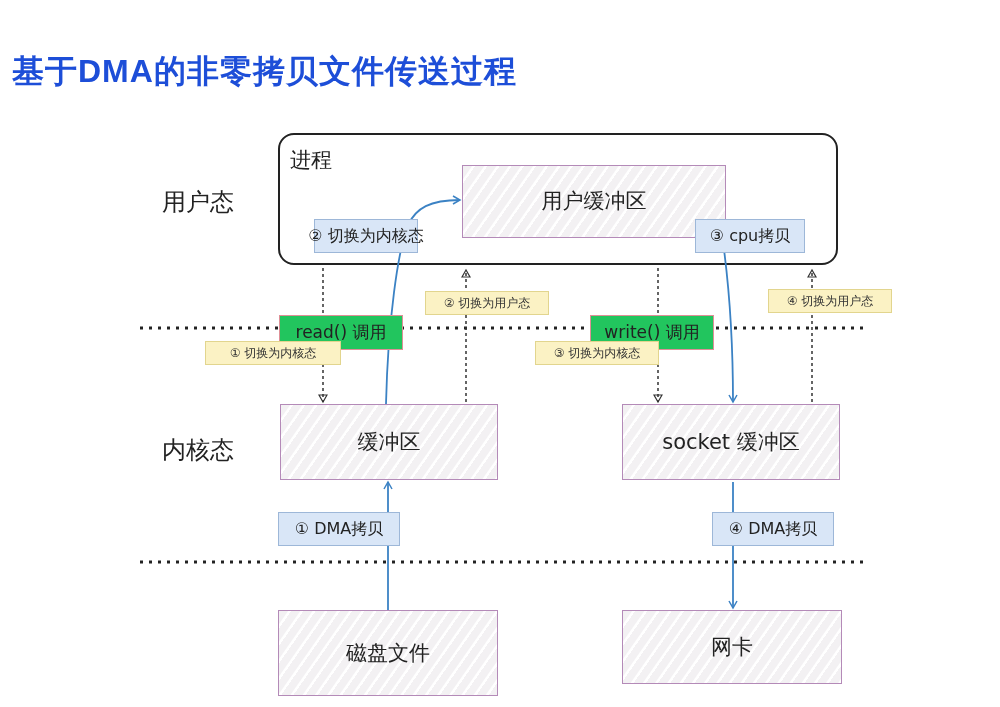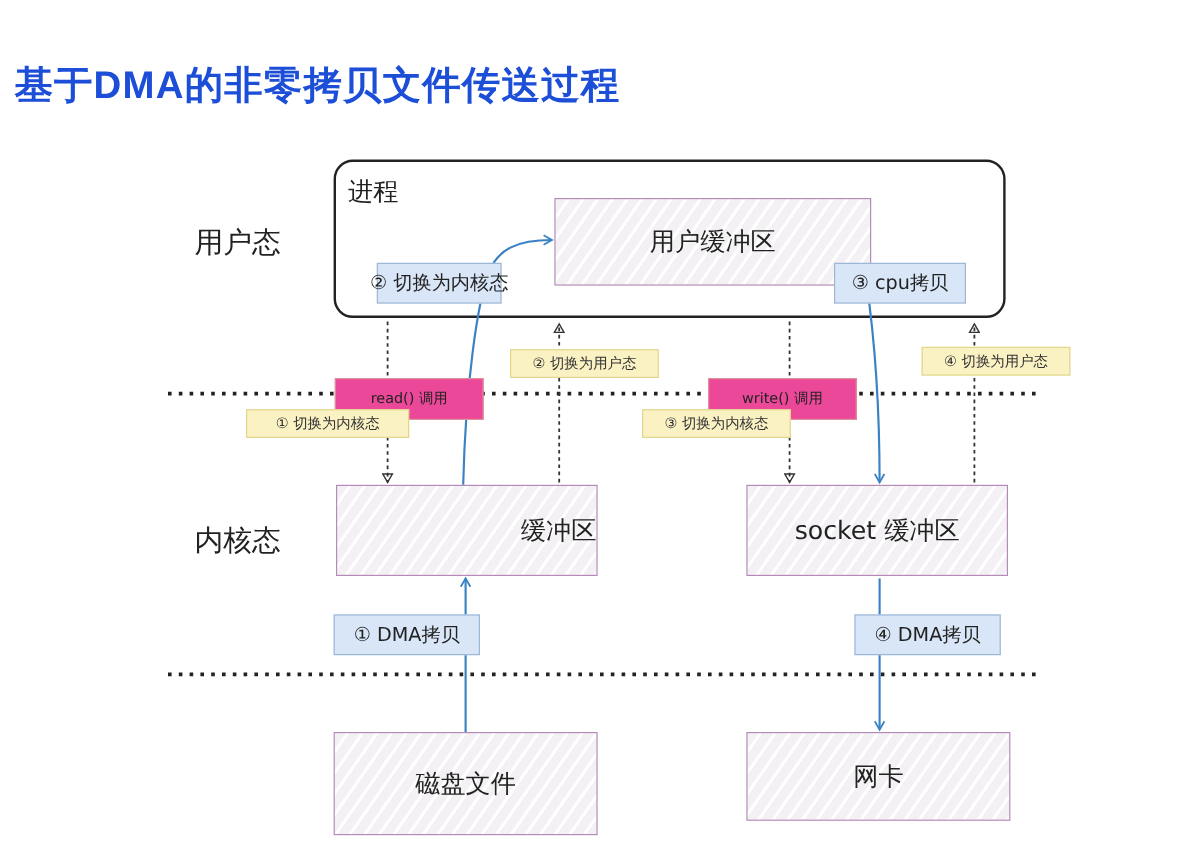--- a/index.html
+++ b/index.html
@@ -12,21 +12,21 @@
                    border: 2px solid #222; border-radius: 16px; box-sizing: border-box; background: #fff; }
   .process-label { position: absolute; left: 290px; top: 146px; font-size: 21px; color: #222; }
   .box { position: absolute; box-sizing: border-box; border: 1.5px solid #b48ab8;
          background: repeating-linear-gradient(125deg, #f3f1f3 0px, #f3f1f3 7px, #ffffff 8px, #ffffff 10px);
          display: flex; align-items: center; justify-content: center; text-align: center;
          font-size: 21px; color: #222; line-height: 1.35; }
   .tag { position: absolute; box-sizing: border-box; display: flex; align-items: center;
          justify-content: center; white-space: nowrap; }
   .tag.blue { background: #d9e6f7; border: 1.5px solid #9db7d8; font-size: 16px; color: #222; height: 34px; }
   .tag.yellow { background: #fbf2c4; border: 1.5px solid #e2d58e; font-size: 12px; color: #333; height: 24px; }
-  .tag.red { background: #ec4899; border: 1.5px solid #df8f97; font-size: 12px; color: #222; height: 35px; }
+  .tag.red { background: #22c55e; border: 1.5px solid #df8f97; font-size: 17px; color: #222; height: 35px; }
   svg.lines { position: absolute; left: 0; top: 0; width: 1000px; height: 707px; pointer-events: none; }
 </style>
 </head>
 <body>
 
 <div class="title">基于DMA的非零拷贝文件传送过程</div>
 
 <div class="zone-label" style="left:162px;top:186px;">用户态</div>
 <div class="zone-label" style="left:162px;top:434px;">内核态</div>
 
@@ -54,21 +54,21 @@
   <path d="M388 610 L388 482" fill="none" stroke="#3b82c4" stroke-width="1.8" marker-end="url(#arrowBlue)"></path>
   <path d="M386 404 C388 320, 398 250, 408 225 C416 208, 430 200, 460 200" fill="none" stroke="#3b82c4" stroke-width="1.8" marker-end="url(#arrowBlue)"></path>
   <path d="M684 200 C705 202, 718 215, 722 235 C730 290, 733 350, 733 402" fill="none" stroke="#3b82c4" stroke-width="1.8" marker-end="url(#arrowBlue)"></path>
   <path d="M733 482 L733 608" fill="none" stroke="#3b82c4" stroke-width="1.8" marker-end="url(#arrowBlue)"></path>
 </svg>
 
 <div class="box" style="left:462px;top:165px;width:264px;height:73px;justify-content:center;">
   <span>用户缓冲区</span>
 </div>
 
-<div class="box" style="left:280px;top:404px;width:218px;height:76px;flex-direction:column;align-items:flex-end;">
+<div class="box" style="left:280px;top:404px;width:218px;height:76px;flex-direction:row;">
   <span>缓冲区</span>
 </div>
 
 <div class="box" style="left:622px;top:404px;width:218px;height:76px;">
   <span>socket 缓冲区</span>
 </div>
 
 <div class="box" style="left:278px;top:610px;width:220px;height:86px;">
   <span>磁盘文件</span>
 </div>

